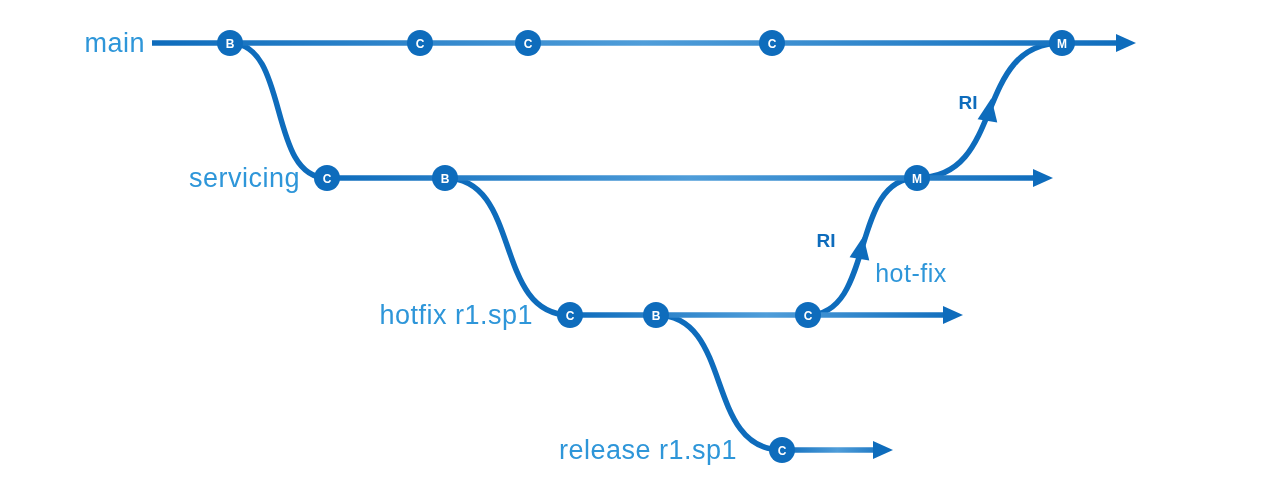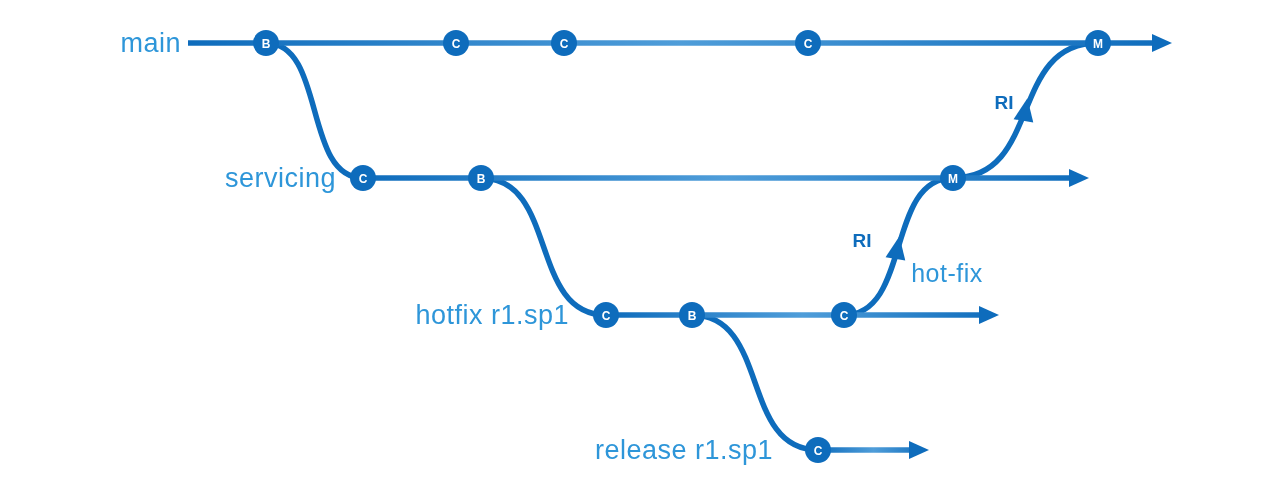--- a/index.html
+++ b/index.html
@@ -9,21 +9,20 @@
     width: 1280px;
     height: 484px;
     overflow: hidden;
     font-family: "Liberation Sans", sans-serif;
   }
   #diagram-wrap {
     position: relative;
     width: 1052px;
     height: 484px;
     background: #ffffff;
-    padding-left: 36px;
   }
   svg text { user-select: none; }
   .branch-label {
     font-family: "Liberation Sans", sans-serif;
     font-size: 27px;
     font-weight: 300;
     letter-spacing: 0.5px;
   }
   .annotation-label {
     font-family: "Liberation Sans", sans-serif;

